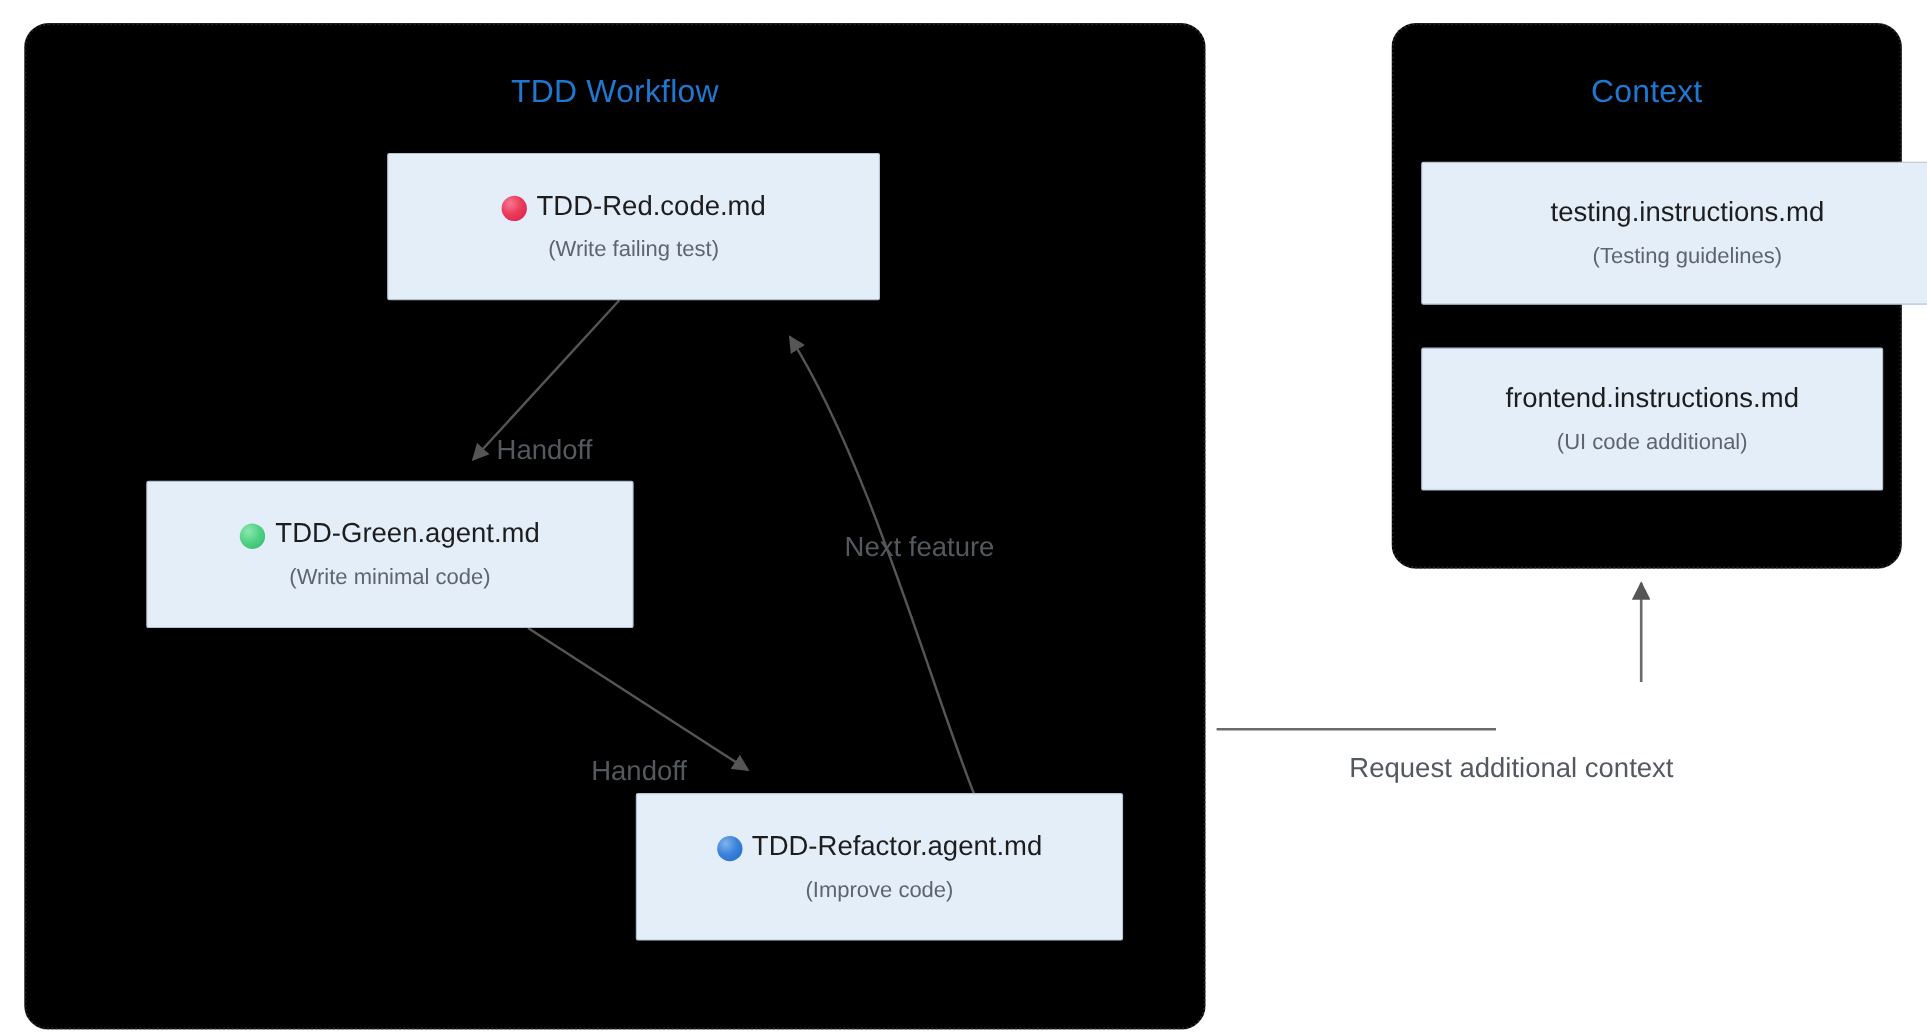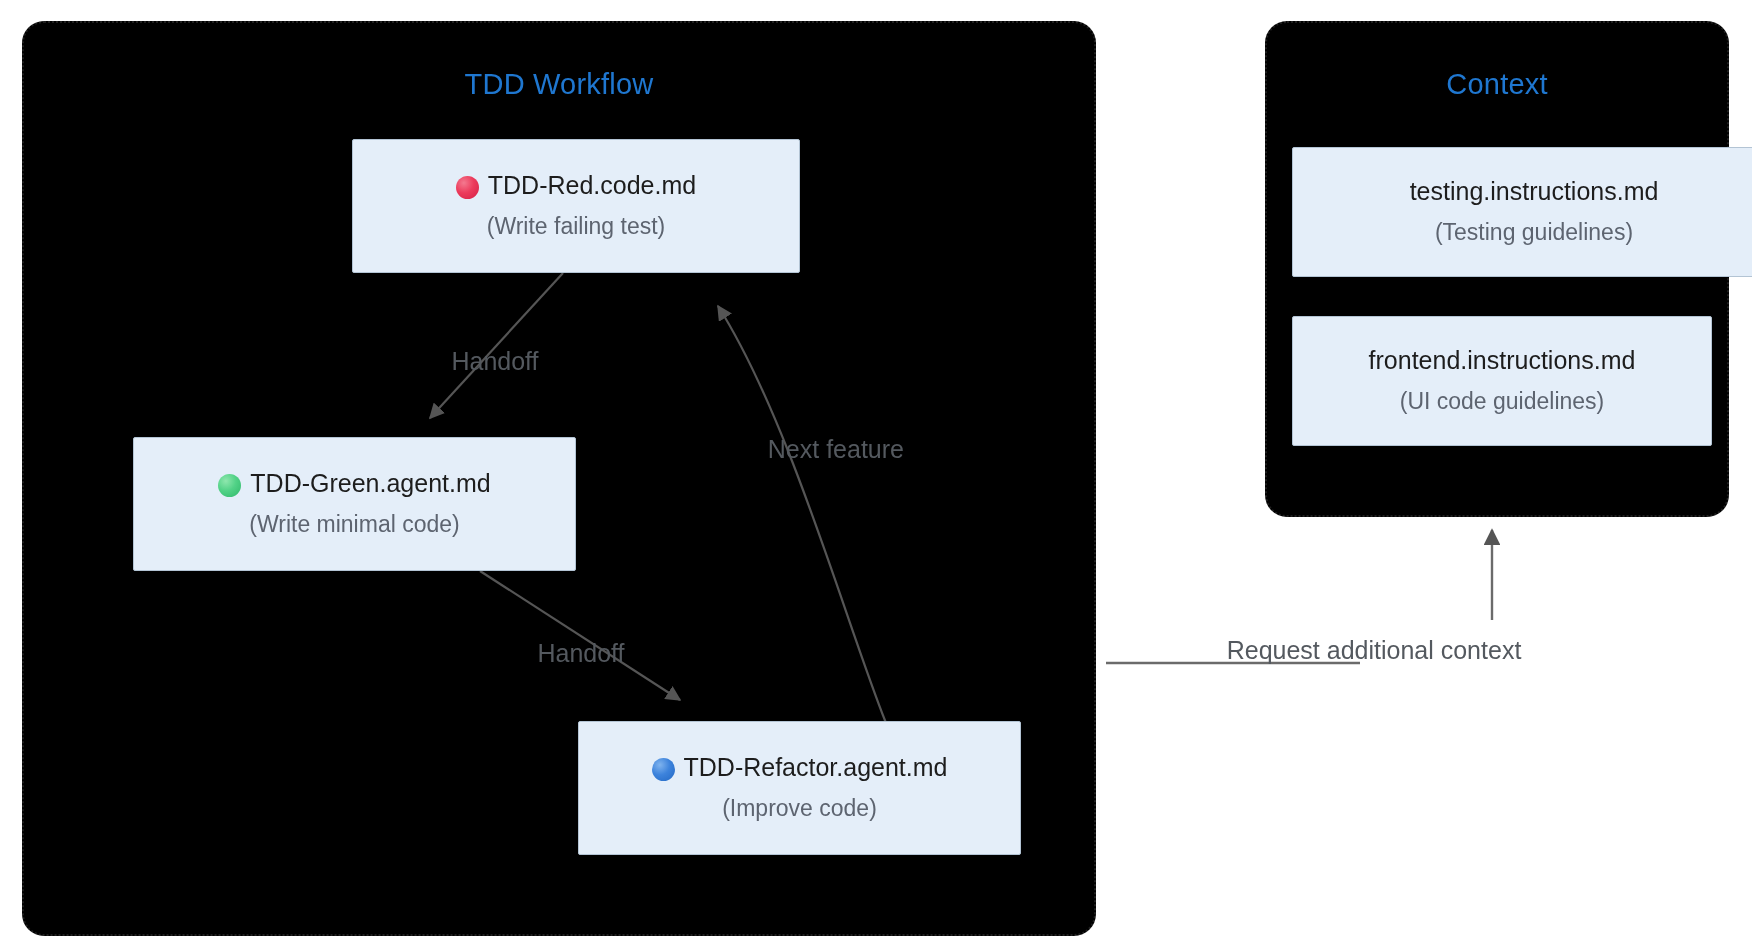--- a/index.html
+++ b/index.html
@@ -63,21 +63,21 @@
     font-size: 25px;
     line-height: 1.25;
     white-space: nowrap;
     display: flex;
     align-items: center;
     justify-content: center;
     gap: 9px;
   }
   .node-sub {
     color: #5d6470;
-    font-size: 23px;
+    font-size: 20px;
     line-height: 1.3;
     margin-top: 10px;
     white-space: nowrap;
   }
   
   .dot {
     display: inline-block;
     width: 23px;
     height: 23px;
     border-radius: 50%;
@@ -95,20 +95,21 @@
     background: radial-gradient(circle at 34% 30%, #7fb3ee 0%, #3d83dc 45%, #2268c4 100%);
   }
   
   .edge-label {
     position: absolute;
     color: #54595f;
     font-size: 25px;
     line-height: 1.28;
     white-space: nowrap;
     text-align: center;
+    margin-top: 48px;
   }
   .edge-label.wrap {
     white-space: normal;
     width: 300px;
   }
 </style>
 </head>
 <body>
 
 <div id="canvas">
@@ -166,21 +167,21 @@
     <div class="node-title">
       <span>testing.instructions.md</span>
     </div>
     <div class="node-sub">(Testing guidelines)</div>
   </div>
 
   <div class="node" style="left:1292px; top:316px; width:420px; height:130px;">
     <div class="node-title">
       <span>frontend.instructions.md</span>
     </div>
-    <div class="node-sub">(UI code guidelines)</div>
+    <div class="node-sub">(UI code additional)</div>
   </div>
 
   <div class="edge-label" style="left:430px; top:345px; width:130px;">Handoff</div>
 
   <div class="edge-label" style="left:516px; top:637px; width:130px;">Handoff</div>
 
   <div class="edge-label" style="left:714px; top:433px; width:190px;text-align:right;">Next feature</div>
 
   <div class="edge-label wrap" style="left:1224px; top:634px; width:300px;">
     <span>Request additional</span>

